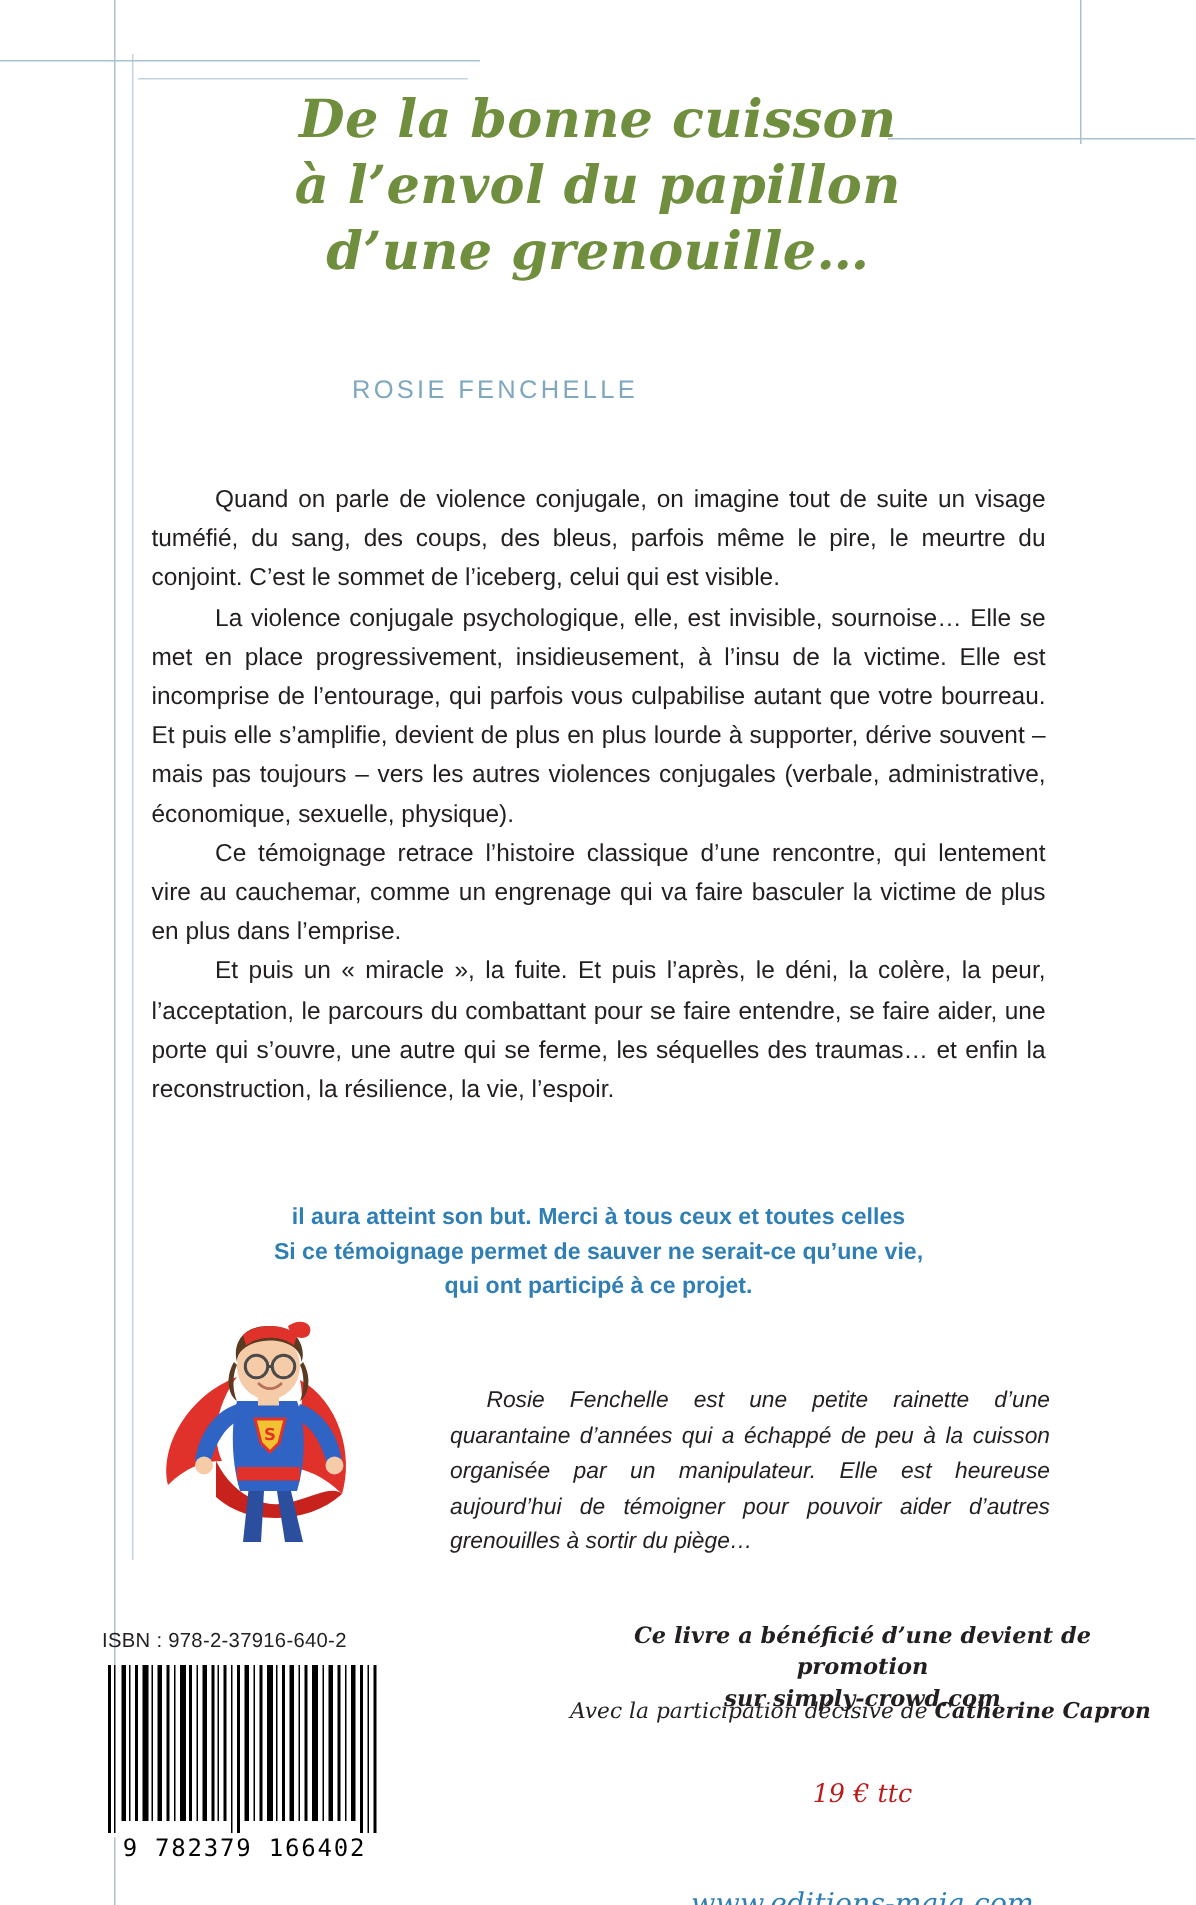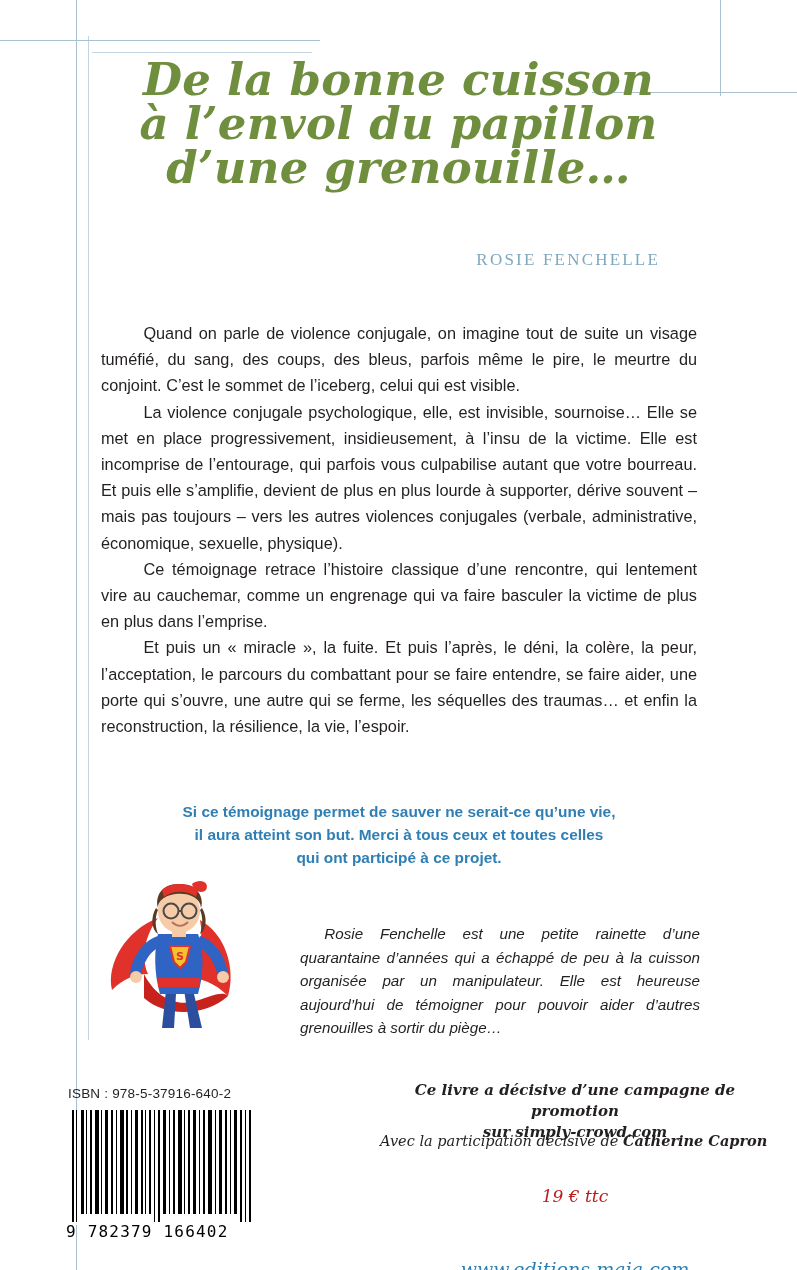--- a/index.html
+++ b/index.html
@@ -35,36 +35,36 @@
   .title {
     position: absolute;
     left: 0;
     top: 58px;
     width: 797px;
     text-align: center;
     font-family: "DejaVu Serif", serif;
     font-style: italic;
     font-weight: bold;
     color: #6f8f3f;
-    font-size: 45px;
+    font-size: 35px;
     line-height: 44px;
     letter-spacing: 0.2px;
   }
   .title .ln { display: block; white-space: nowrap; }
 
   .author {
     position: absolute;
     left: 0;
     top: 250px;
     width: 660px;
-    text-align: right;
+    text-align: center;
     color: #7fa8c0;
     font-size: 17px;
     letter-spacing: 2.2px;
-    font-family: Liberation Serif, serif;
+    font-family: Liberation Sans, sans-serif;
   }
 
   
   .blurb {
     position: absolute;
     left: 101px;
     top: 320px;
     width: 596px;
     font-size: 16.3px;
     line-height: 26.2px;
@@ -126,21 +126,21 @@
     left: 66px;
     top: 1110px;
     width: 190px;
     height: 115px;
   }
   .barcode-num {
     position: absolute;
     left: 66px;
     top: 1222px;
     width: 194px;
-    text-align: left;
+    text-align: center;
     font-family: "DejaVu Sans Mono", monospace;
     font-size: 16px;
     letter-spacing: 1.2px;
     color: #000;
   }
 
   
   .promo {
     position: absolute;
     left: 380px;
@@ -208,22 +208,22 @@
 <div class="author">ROSIE FENCHELLE</div>
 
 <div class="blurb">
   <p>Quand on parle de violence conjugale, on imagine tout de suite un visage tuméfié, du sang, des coups, des bleus, parfois même le pire, le meurtre du conjoint. C’est le sommet de l’iceberg, celui qui est visible.</p>
   <p>La violence conjugale psychologique, elle, est invisible, sournoise… Elle se met en place progressivement, insidieusement, à l’insu de la victime. Elle est incomprise de l’entourage, qui parfois vous culpabilise autant que votre bourreau. Et puis elle s’amplifie, devient de plus en plus lourde à supporter, dérive souvent – mais pas toujours – vers les autres violences conjugales (verbale, administrative, économique, sexuelle, physique).</p>
   <p>Ce témoignage retrace l’histoire classique d’une rencontre, qui lentement vire au cauchemar, comme un engrenage qui va faire basculer la victime de plus en plus dans l’emprise.</p>
   <p>Et puis un « miracle », la fuite. Et puis l’après, le déni, la colère, la peur, l’acceptation, le parcours du combattant pour se faire entendre, se faire aider, une porte qui s’ouvre, une autre qui se ferme, les séquelles des traumas… et enfin la reconstruction, la résilience, la vie, l’espoir.</p>
 </div>
 
 <div class="highlight">
+  <span class="ln">il aura atteint son but. Merci à tous ceux et toutes celles</span>
   <span class="ln">Si ce témoignage permet de sauver ne serait-ce qu’une vie,</span>
-  <span class="ln">il aura atteint son but. Merci à tous ceux et toutes celles</span>
   <span class="ln">qui ont participé à ce projet.</span>
 </div>
 
 <div class="illus">
   <svg viewBox="0 0 165 155" width="165" height="155" xmlns="http://www.w3.org/2000/svg">
 
     <path d="M62 40 C 30 52, 10 86, 16 112 C 28 100, 40 96, 52 96 C 44 78, 50 56, 62 40 Z" fill="#e0312b"></path>
     <path d="M104 42 C 130 56, 140 92, 132 118 C 118 104, 104 100, 92 100 C 102 82, 108 60, 104 42 Z" fill="#e0312b"></path>
     <path d="M48 96 C 58 116, 76 128, 96 124 C 112 120, 126 112, 132 118 C 110 138, 70 140, 48 120 Z" fill="#c8221d"></path>
 
@@ -259,21 +259,21 @@
     <line x1="82.5" y1="33" x2="85.5" y2="33" stroke="#4a4a4a" stroke-width="2"></line>
 
     <path d="M76 44 C 81 49, 87 49, 92 44" stroke="#b5715c" stroke-width="1.8" fill="none"></path>
   </svg>
 </div>
 
 <div class="bio">
   <p>Rosie Fenchelle est une petite rainette d’une quarantaine d’années qui a échappé de peu à la cuisson organisée par un manipulateur. Elle est heureuse aujourd’hui de témoigner pour pouvoir aider d’autres grenouilles à sortir du piège…</p>
 </div>
 
-<div class="isbn-label">ISBN : 978-5-37916-640-2</div>
+<div class="isbn-label">ISBN : 978-2-37916-640-2</div>
 
 <div class="barcode">
   <svg viewBox="0 0 190 115" width="190" height="115" xmlns="http://www.w3.org/2000/svg">
     <rect x="0" y="0" width="190" height="115" fill="#ffffff"></rect>
     <g fill="#000000">
       <rect x="6" y="0" width="2" height="112"></rect>
       <rect x="10" y="0" width="1" height="112"></rect>
       <rect x="15" y="0" width="3" height="104"></rect>
       <rect x="20" y="0" width="1" height="104"></rect>
       <rect x="24" y="0" width="2" height="104"></rect>
@@ -308,21 +308,21 @@
       <rect x="168" y="0" width="3" height="104"></rect>
       <rect x="174" y="0" width="2" height="112"></rect>
       <rect x="179" y="0" width="1" height="112"></rect>
       <rect x="183" y="0" width="2" height="112"></rect>
     </g>
   </svg>
 </div>
 <div class="barcode-num">9 782379 166402</div>
 
 <div class="promo">
-  <div>Ce livre a décisive d’une campagne de promotion</div>
+  <div>Ce livre a bénéficié d’une devient de promotion</div>
   <div>sur simply-crowd.com</div>
 </div>
 
 <div class="partic">
   <span>Avec la participation décisive de </span><b>Catherine Capron</b>
 </div>
 
 <div class="price">19 € ttc</div>
 <div class="website">www.editions-maia.com</div>
 

